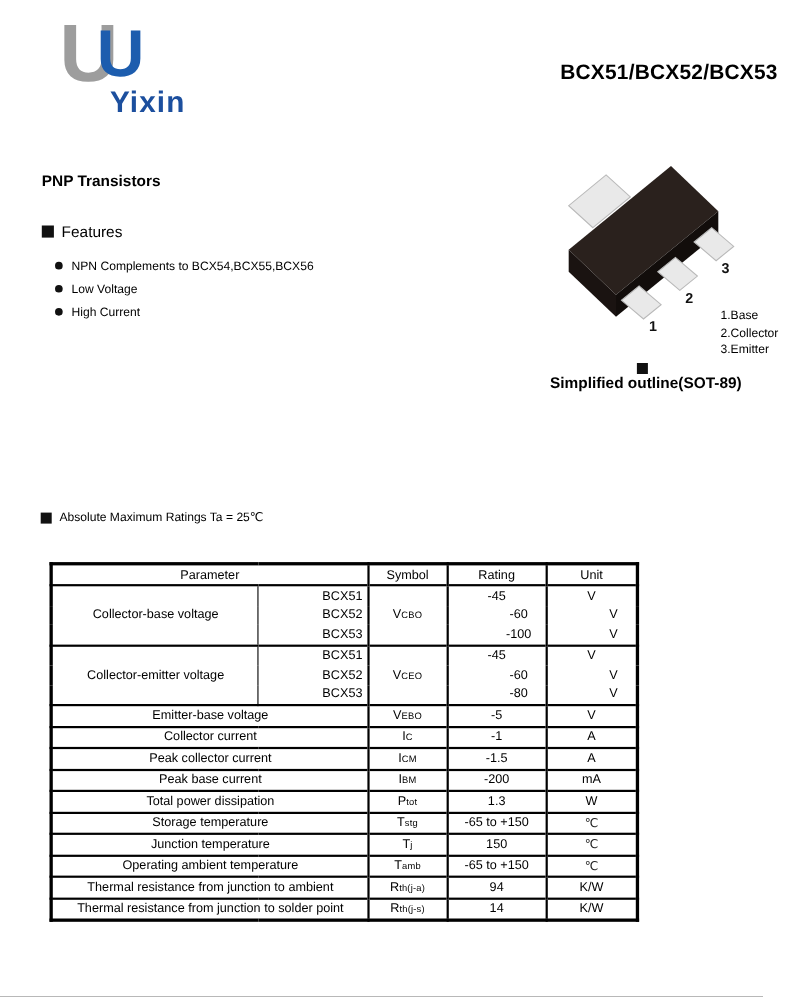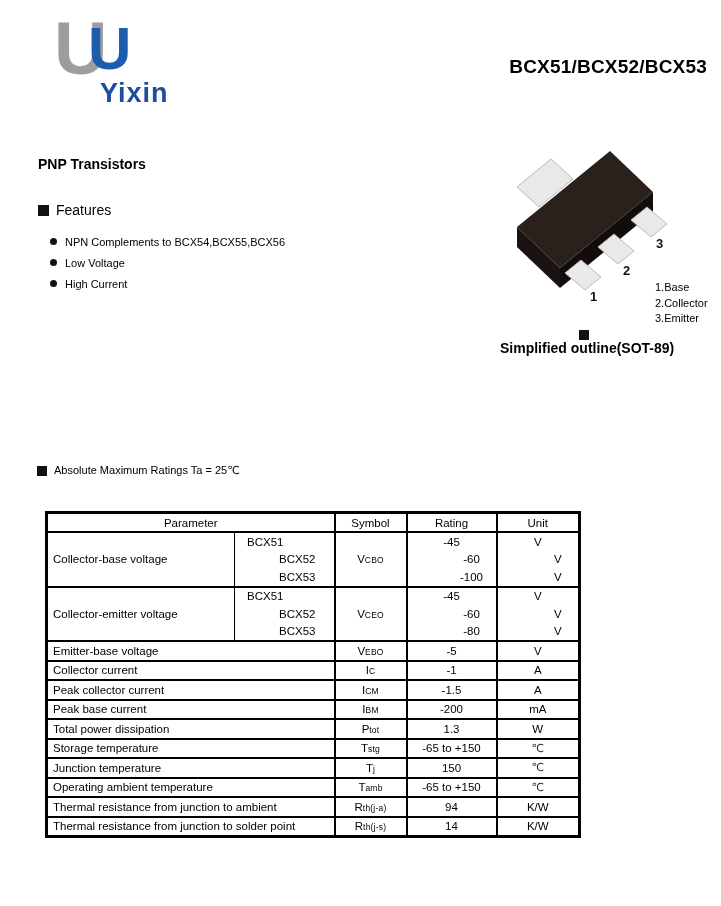--- a/index.html
+++ b/index.html
@@ -30,22 +30,22 @@
   
   .ratings-heading { left:37px; top:464px; font-size:11px; }
   .ratings-heading .sq { width:10px; height:10px; }
   table.ratings {
     position:absolute; left:45px; top:511px; width:533px;
     border-collapse:collapse; border:3px solid #000;
     font-size:11.5px; table-layout:fixed;
   }
   .ratings th, .ratings td { border-top:2px solid #000; border-left:2px solid #000; padding:0 4px; height:17.5px; }
   .ratings th { font-weight:normal; text-align:center; height:17px; }
-  .ratings td.param { text-align:left; padding-left:5px; }
-  .ratings td.model { text-align:left; padding-left:12px; border-left:1px solid #000; }
+  .ratings td.param { text-align:center; padding-left:5px; }
+  .ratings td.model { text-align:right; padding-left:12px; border-left:1px solid #000; }
   .ratings td.symbol, .ratings td.rating, .ratings td.unit { text-align:center; }
   .ratings tr.sub td { border-top:none;padding-left:44px; }
   .sym-sub { font-size:8.5px; letter-spacing:0.2px; }
   .unit-celsius { font-size:11px; color:#222; font-family:"DejaVu Sans",sans-serif; }
 </style>
 </head>
 <body>
 
 <div class="page">
 

